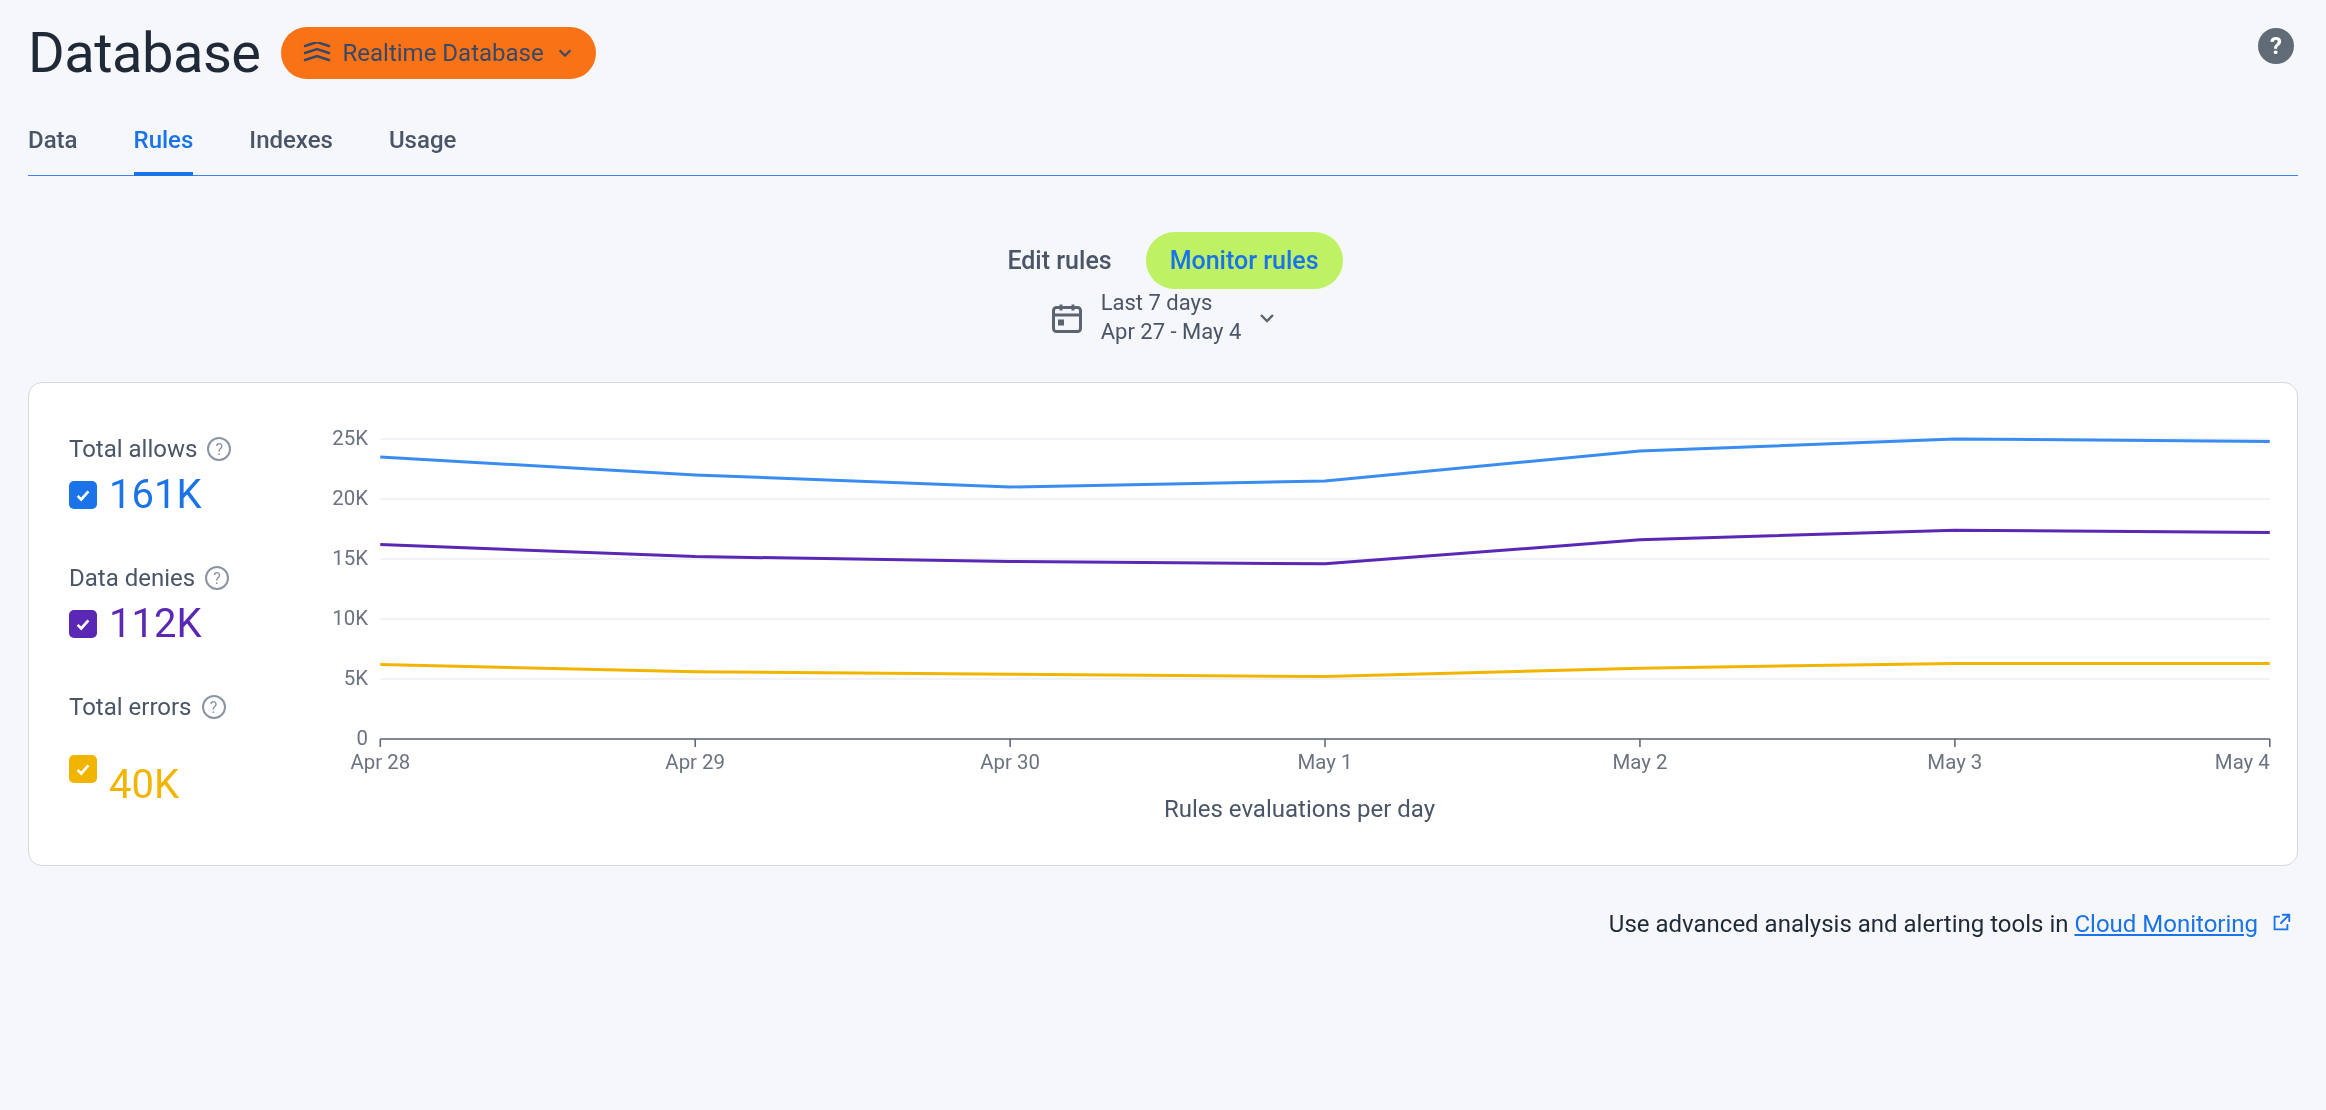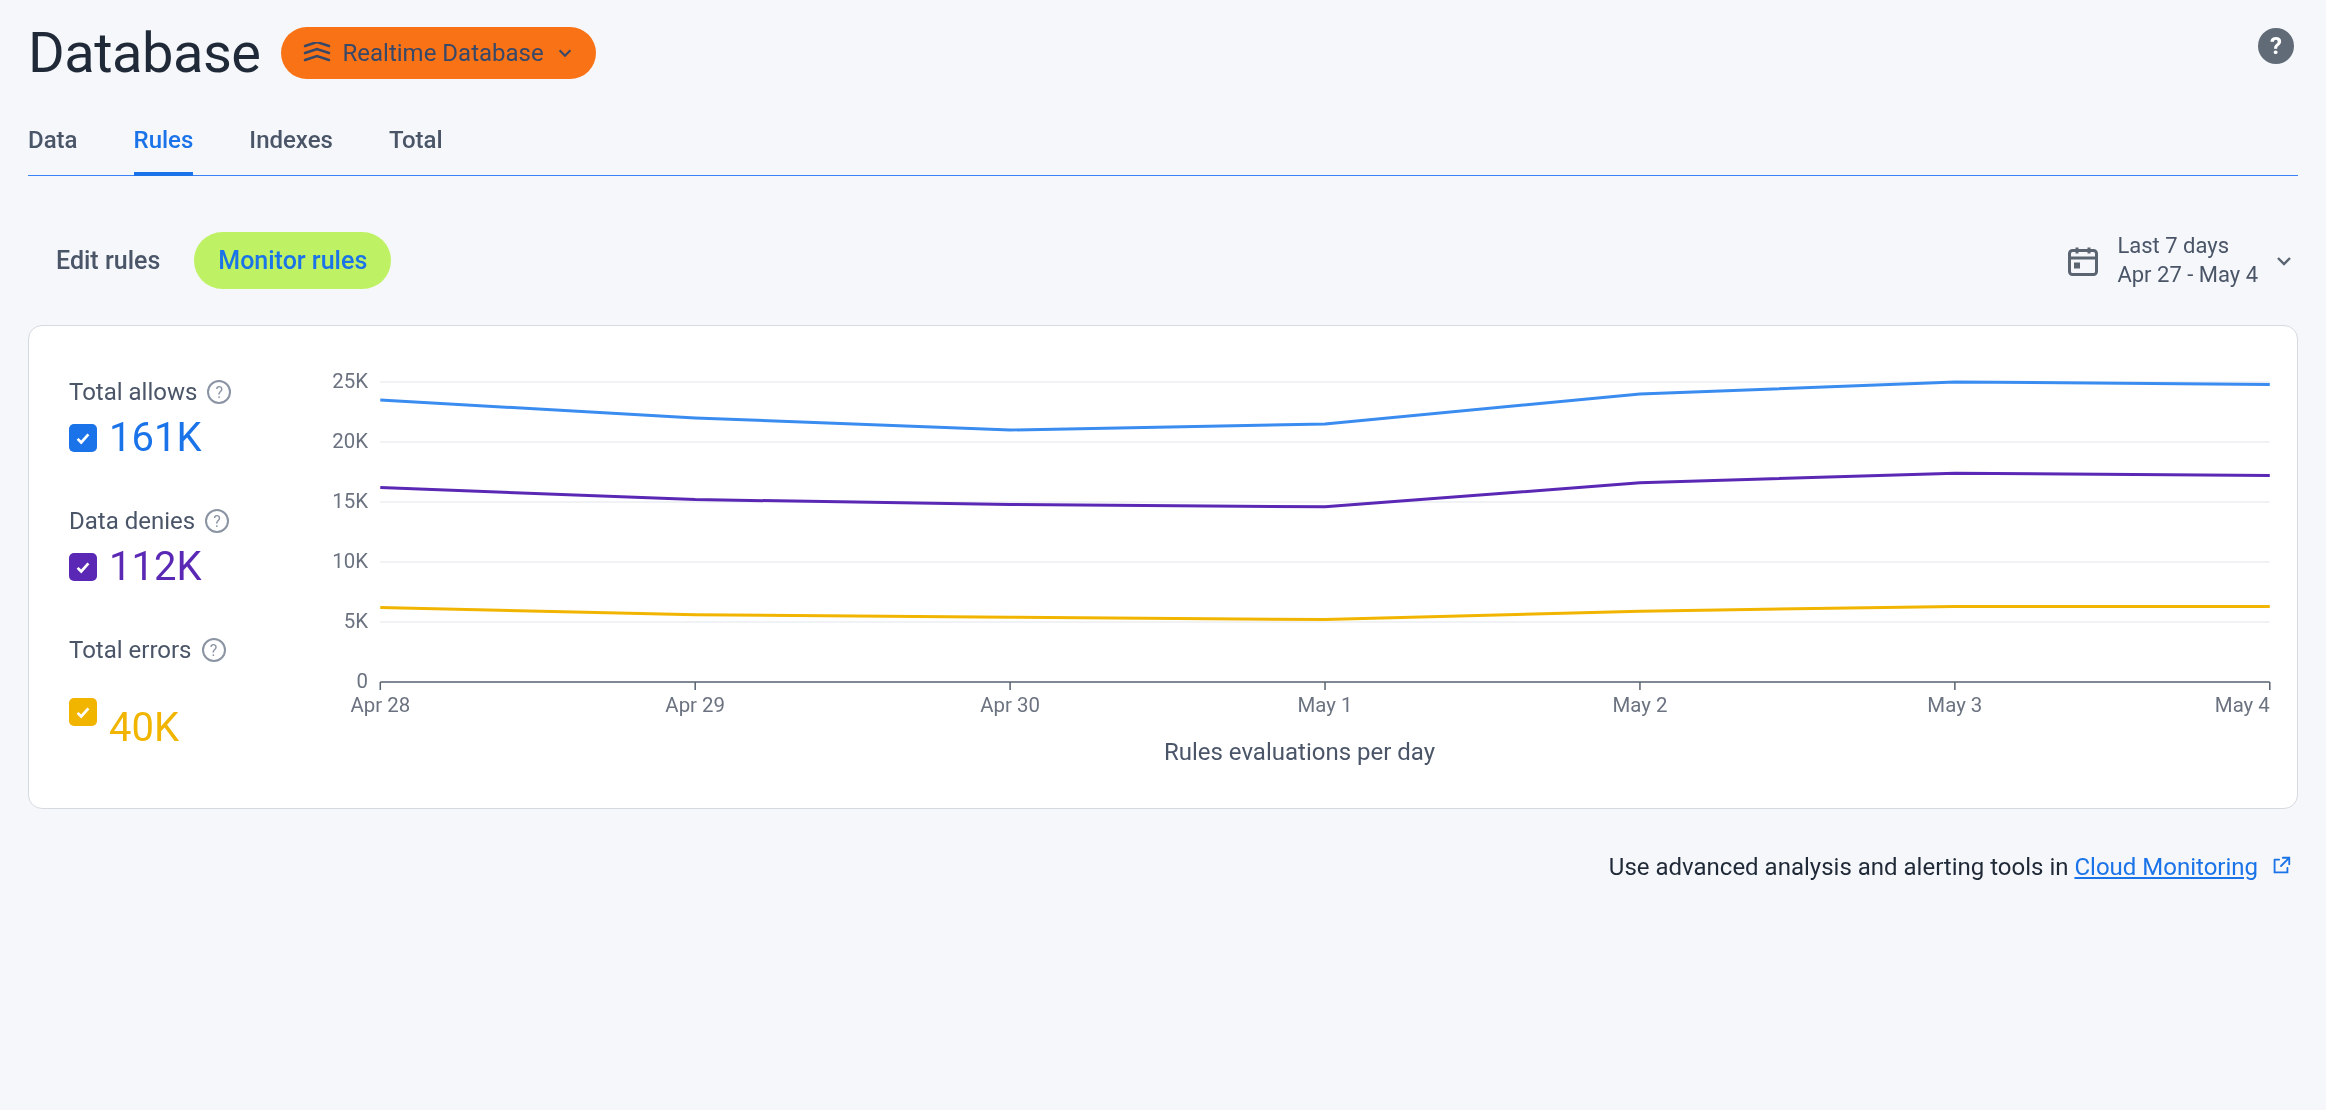--- a/index.html
+++ b/index.html
@@ -29,22 +29,22 @@
     color: #fff; font-size: 24px; font-weight: 700; cursor: pointer;
   }
   .tabs {
     display: flex; gap: 56px; margin-top: 40px;
     border-bottom: 1px solid #3b82f6; padding-bottom: 0;
     font-size: 24px; color: #4a5568; font-weight: 500;
   }
   .tab { padding-bottom: 18px; cursor: pointer; }
   .tab.active { color: #1a73e8; border-bottom: 4px solid #1a73e8; margin-bottom: -1px; }
   .subheader {
-    display: flex; align-items: center; justify-content: space-between;
-    margin-top: 56px; padding: 0 4px;
+    display: flex; align-items: center; justify-content: flex-start;
+    margin-top: 56px; padding: 0 4px; flex-direction: column;
   }
   .subtabs { display: flex; gap: 10px; align-items: center; }
   .subtab {
     font-size: 25px; font-weight: 500; color: #4a5568;
     padding: 14px 24px; border-radius: 34px; cursor: pointer;
   }
   .subtab.active { background: #bef264; color: #1a73e8; }
   .date-picker { display: flex; align-items: center; gap: 16px; cursor: pointer; color: #4a5568; font-size: 22px; }
   .date-picker .cal { width: 36px; height: 36px; }
   .date-picker .lines { line-height: 1.3; }
@@ -106,21 +106,21 @@
           <path d="M4 7 L10 13 L16 7" stroke="#374868" stroke-width="2.4" fill="none"></path>
         </svg>
     </div>
     <div class="help-icon">?</div>
   </div>
 
   <div class="tabs">
     <div class="tab">Data</div>
     <div class="tab active">Rules</div>
     <div class="tab">Indexes</div>
-    <div class="tab">Total</div>
+    <div class="tab">Usage</div>
   </div>
 
   <div class="subheader">
     <div class="subtabs">
       <div class="subtab">Edit rules</div>
       <div class="subtab active">Monitor rules</div>
     </div>
     <div class="date-picker">
       <svg class="cal" viewBox="0 0 24 24">
         <rect x="3" y="5" width="18" height="16" rx="2" fill="none" stroke="#5b6572" stroke-width="2"></rect>

